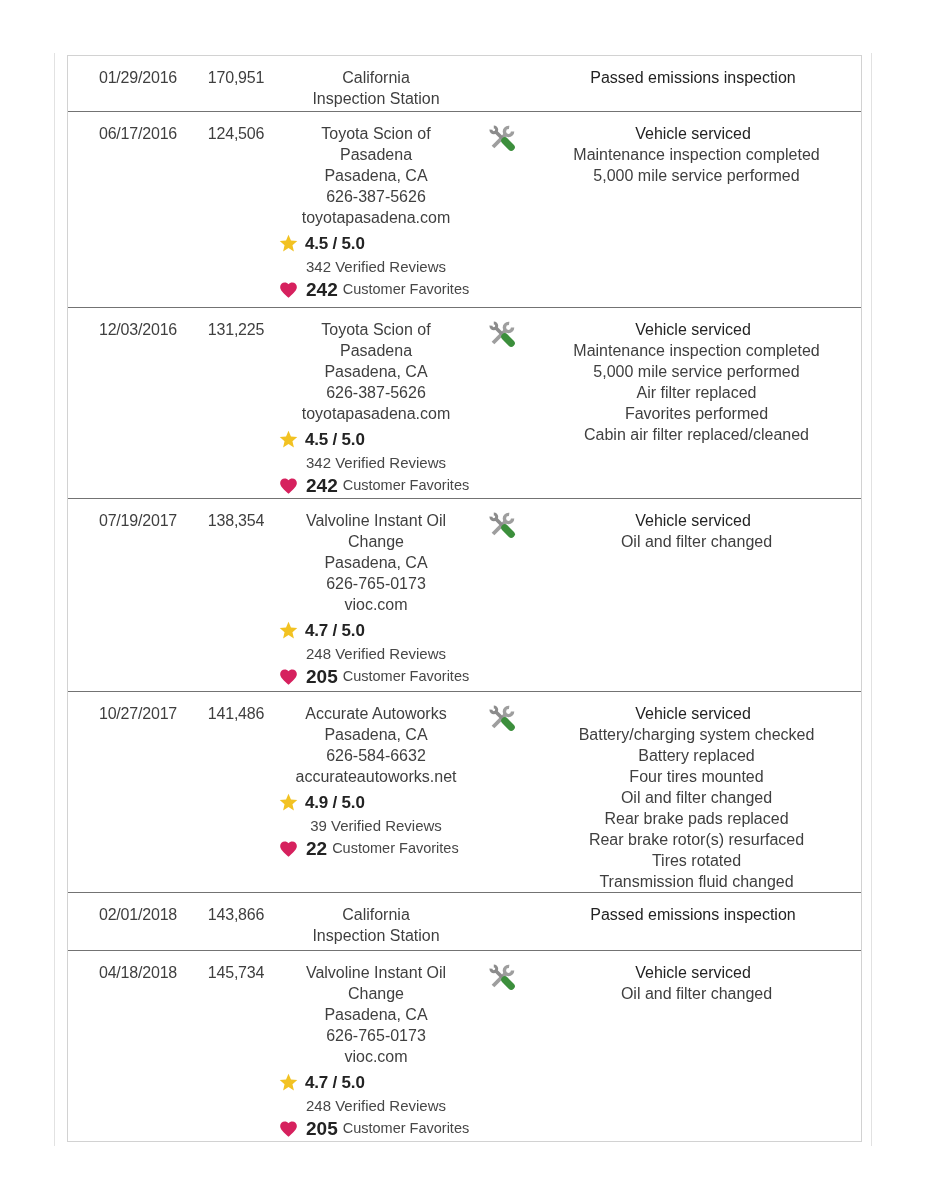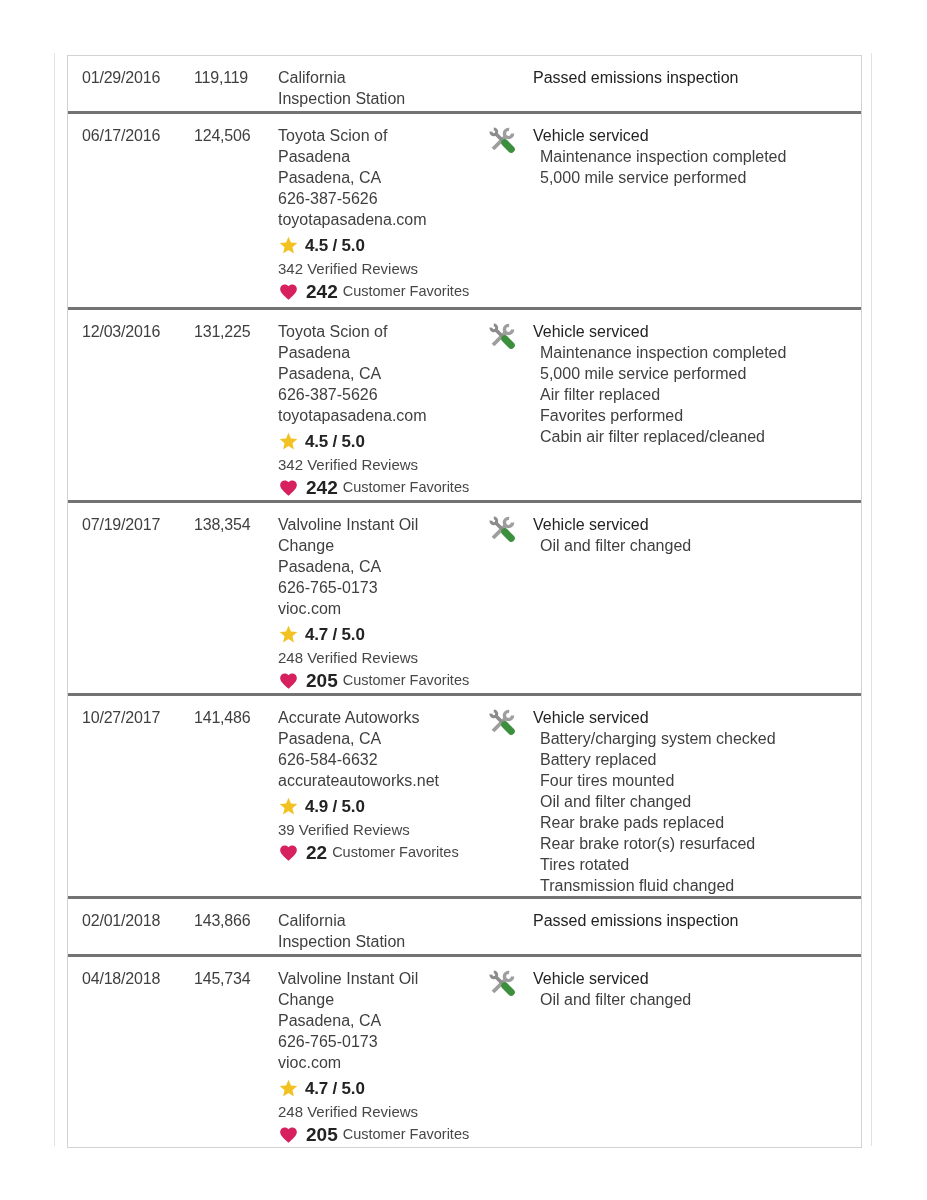--- a/index.html
+++ b/index.html
@@ -9,22 +9,22 @@
     color:#3f3f3f;
   }
   .guide{position:absolute;top:53px;height:1093px;width:1px;background:#e2e2e2;}
   .guide-left{left:54px;}
   .guide-right{left:871px;}
 
   .history-table{
     position:absolute;left:67px;top:55px;width:795px;
     box-sizing:border-box;border:1px solid #d2d2d2;background:#fff;
   }
-  .row{display:flex;box-sizing:border-box;}
-  .row + .row{border-top:3px solid #737373;}
+  .row{display:flex;box-sizing:border-box;text-align:center;}
+  .row + .row{border-top:1px solid #737373;}
   .row:nth-child(1){min-height:55px;}
   .row:nth-child(2){min-height:196px;}
   .row:nth-child(3){min-height:191px;}
   .row:nth-child(4){min-height:193px;}
   .row:nth-child(5){min-height:198px;}
   .row:nth-child(6){min-height:58px;}
   .row:nth-child(7){min-height:185px;}
 
   .cell{box-sizing:border-box;padding-top:11px;font-size:16px;line-height:21px;}
   .cell.date{width:126px;padding-left:14px;letter-spacing:-0.2px;}
@@ -72,21 +72,21 @@
   </defs>
 </svg>
 
 <div class="guide guide-left"></div>
 <div class="guide guide-right"></div>
 
 <div class="history-table">
 
   <div class="row">
     <div class="cell date">01/29/2016</div>
-    <div class="cell miles">119,119</div>
+    <div class="cell miles">170,951</div>
     <div class="cell shop">
       <div class="shop-name">California
 Inspection Station</div>
     </div>
     <div class="cell details">
       <div class="event-title">Passed emissions inspection</div>
     </div>
   </div>
 
   <div class="row">

